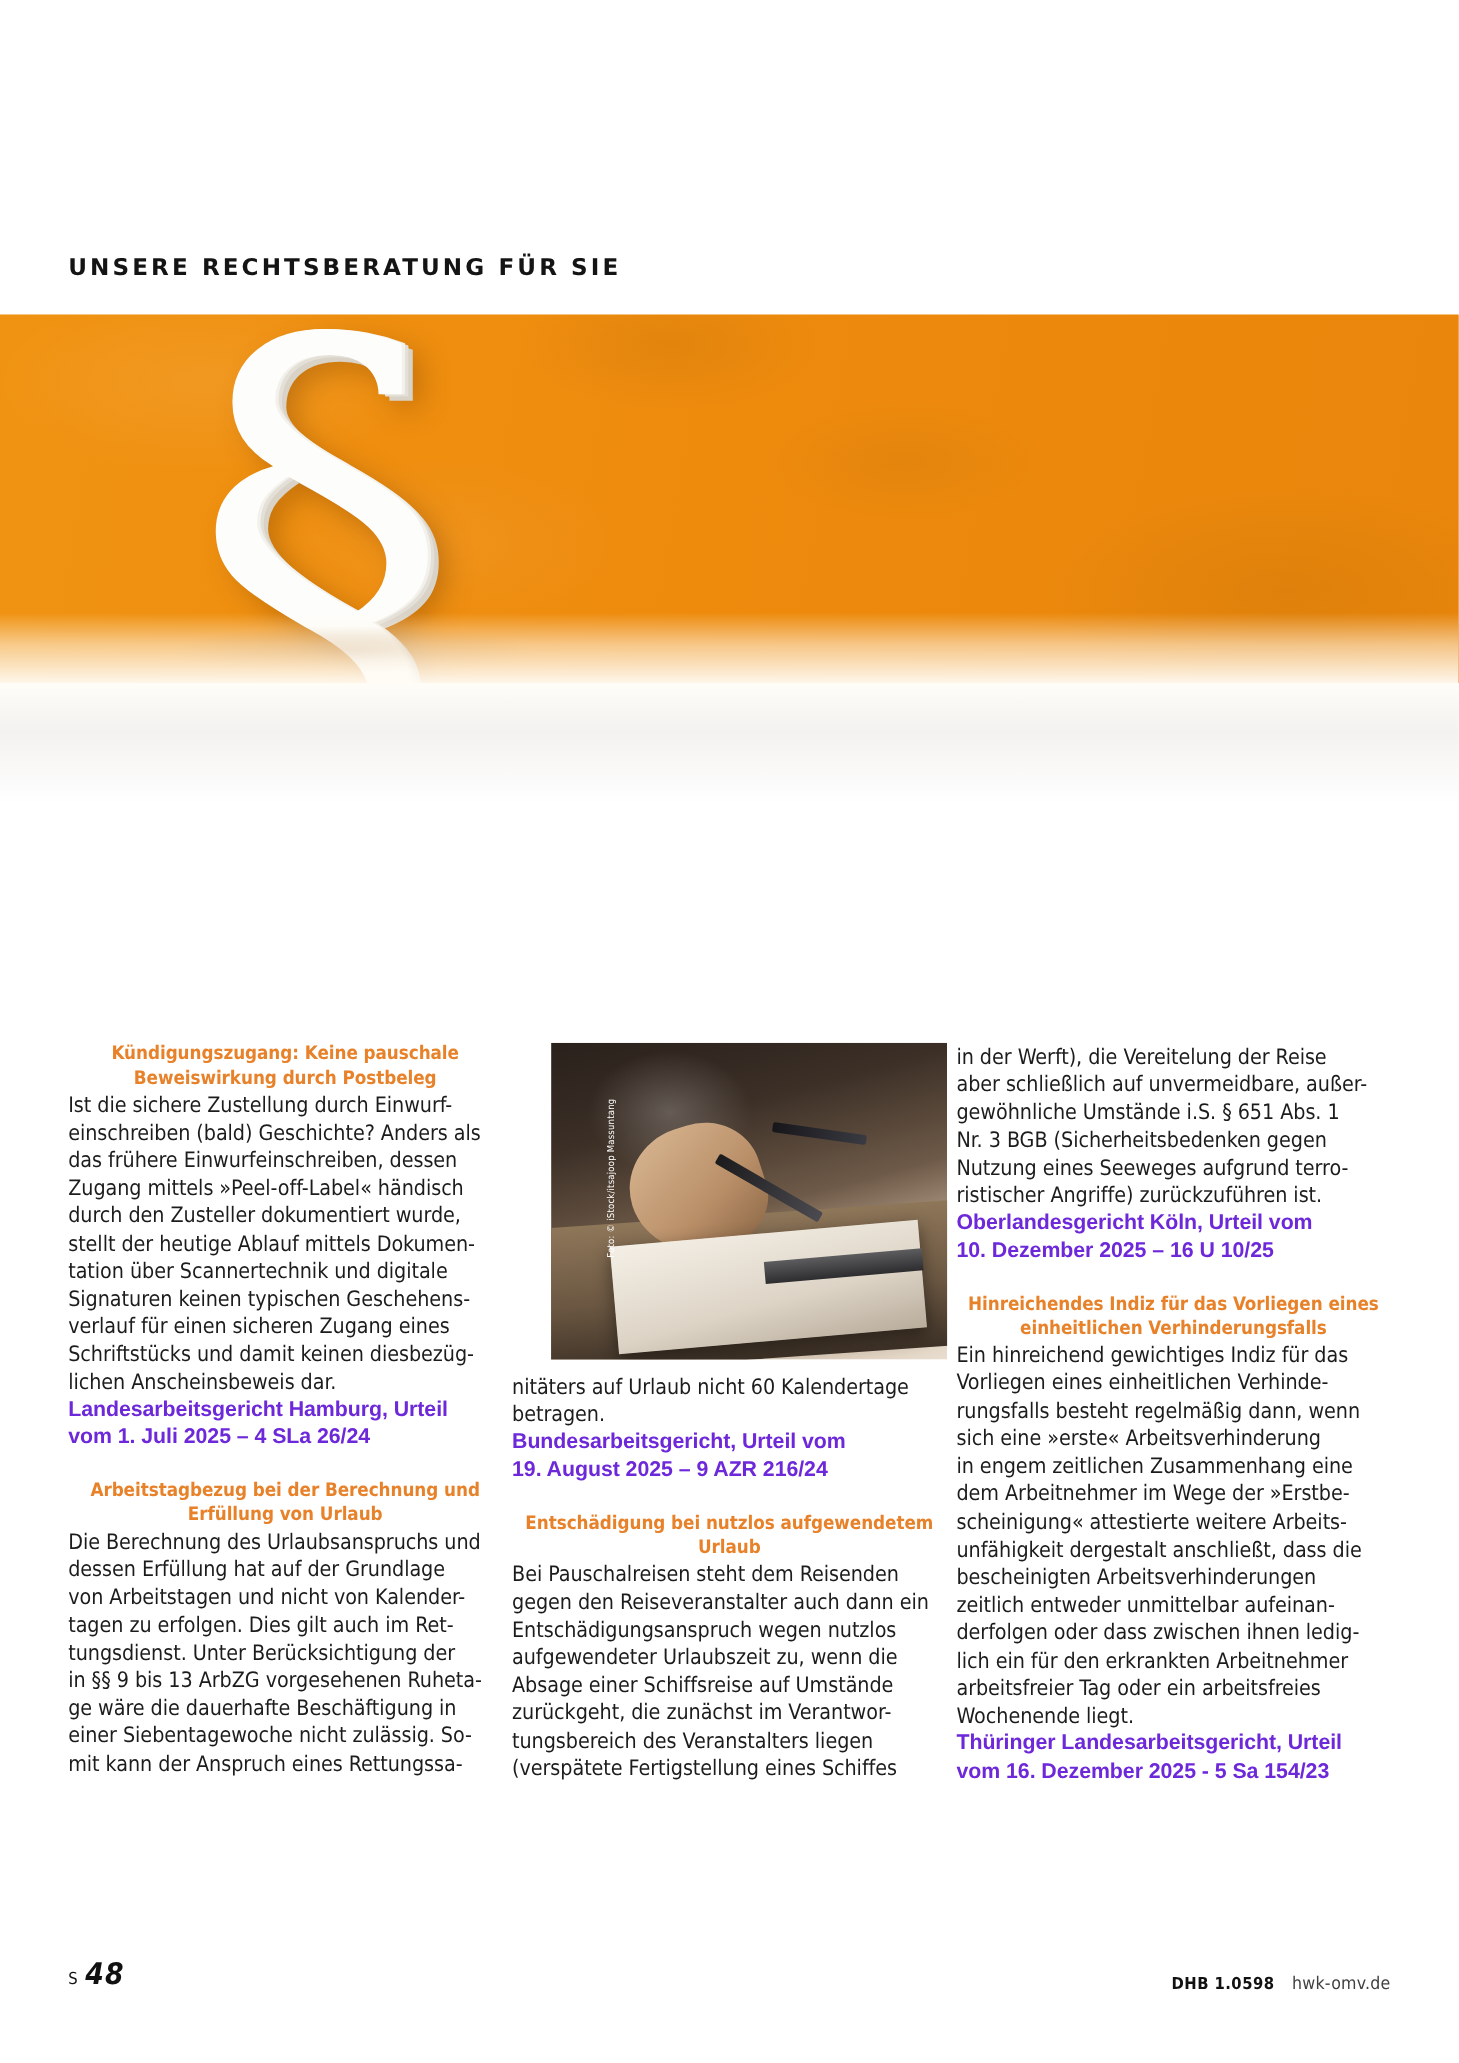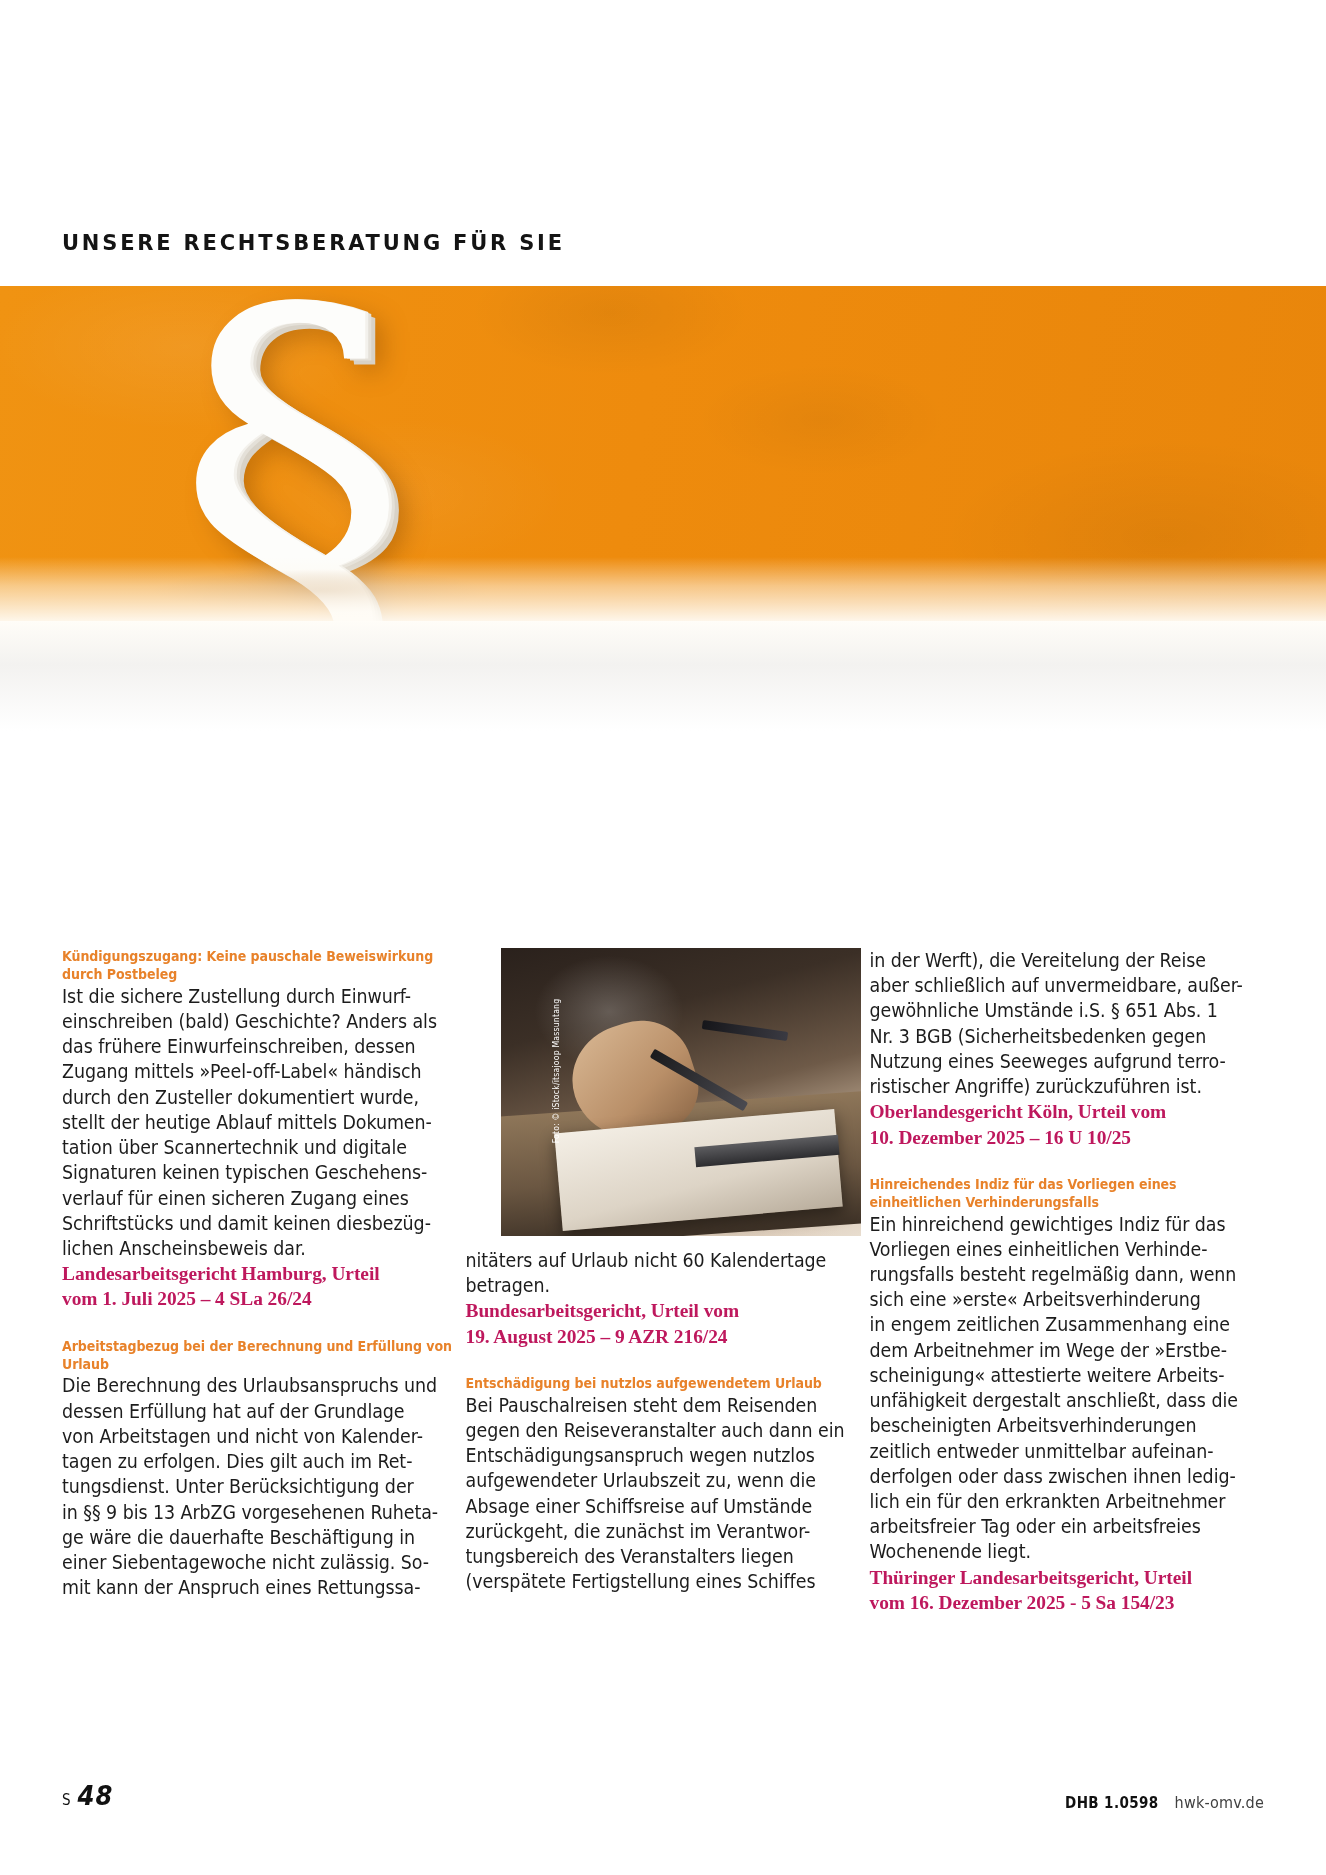--- a/index.html
+++ b/index.html
@@ -101,40 +101,41 @@
     gap: 0;
   }
   .col { width: 395px; }
   .col + .col { margin-left: 9px; }
 
   .art { margin-bottom: 26px; }
   .art:last-child { margin-bottom: 12px; }
 
   .art-title {
     font-family: "DejaVu Sans Condensed", "DejaVu Sans", sans-serif;
-    font-size: 14px;
+    font-size: 17px;
     font-weight: bold;
     line-height: 1.28;
     color: #e8822a;
     letter-spacing: -.05px;
+    text-align: center;
   }
   .art-body {
     font-family: "DejaVu Sans Condensed", "DejaVu Sans", sans-serif;
     font-size: 19.4px;
     line-height: 1.30;
     color: #1c1c1c;
     letter-spacing: -.05px;
     white-space: pre-line;
   }
   .art-source {
-    font-family: Liberation Serif, serif;
+    font-family: Liberation Sans, sans-serif;
     font-size: 19.4px;
     font-weight: bold;
     line-height: 1.30;
-    color: #be185d;
+    color: #6d28d9;
     letter-spacing: -.05px;
     white-space: pre-line;
   }
 
   
   .photo-wrap {
     position: relative;
     width: 360px;
     height: 288px;
     margin-bottom: 12px;

